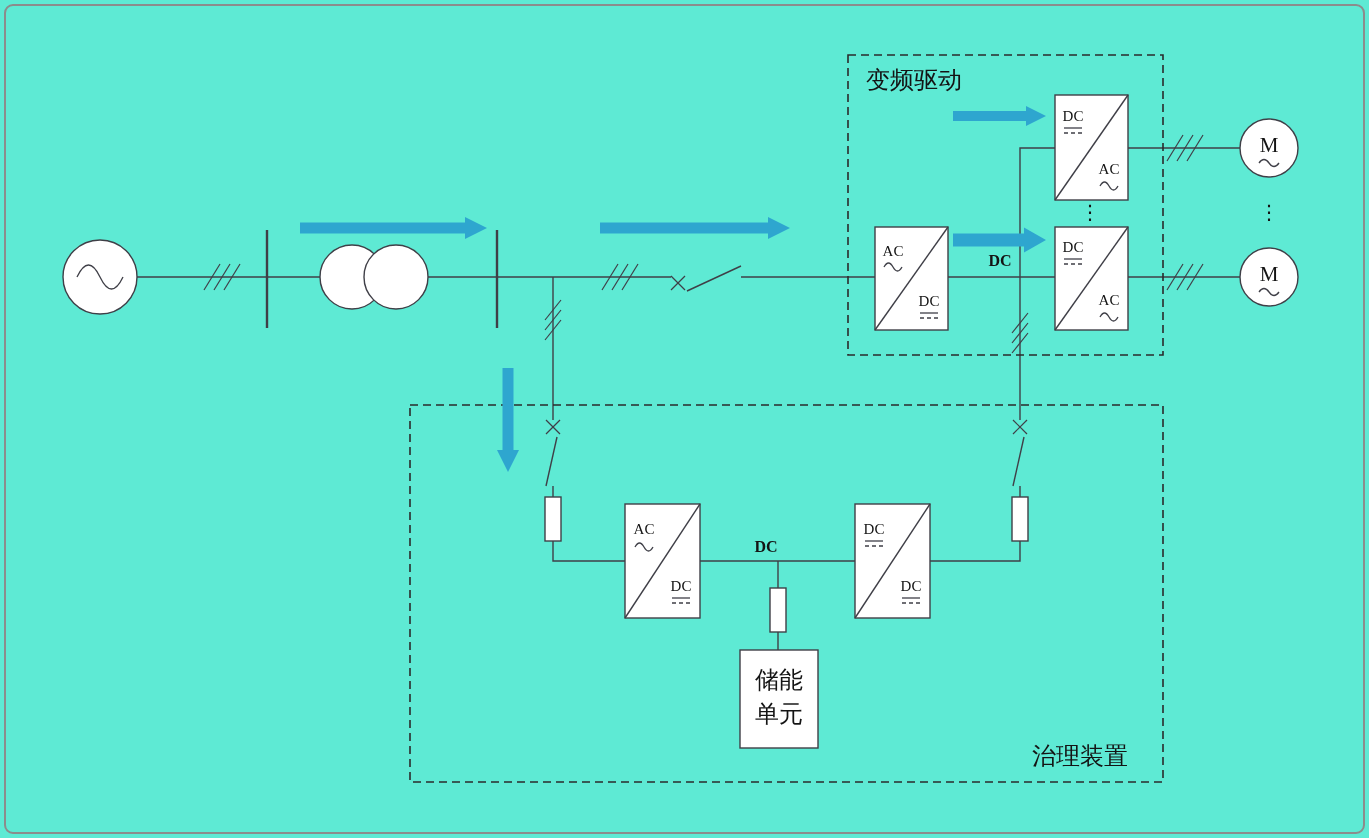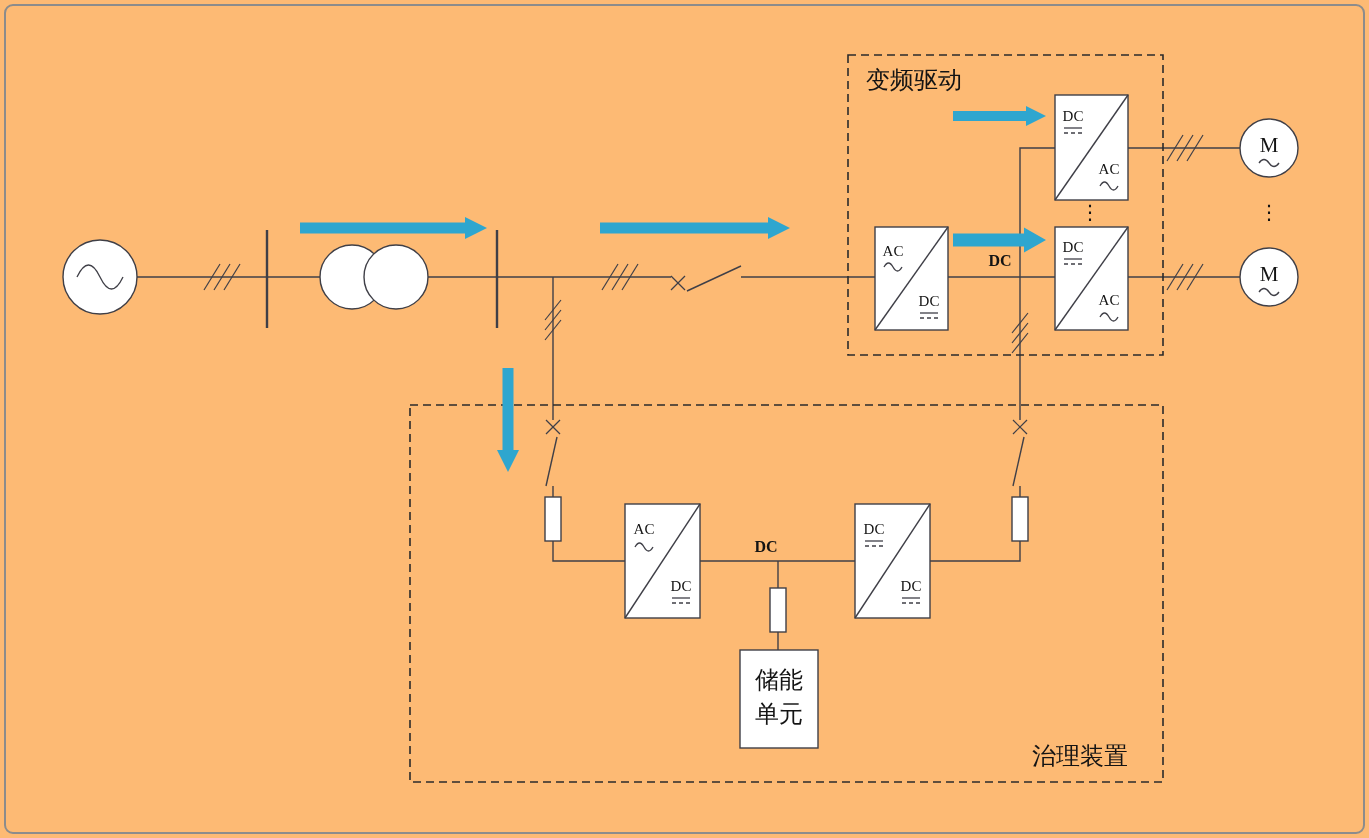--- a/index.html
+++ b/index.html
@@ -1,16 +1,16 @@
 <!DOCTYPE html>
 <html><head>
 <meta charset="utf-8">
 <style>
   html,body{margin:0;padding:0;background:#fff;}
-  .stage{position:relative;width:1369px;height:838px;background:#fdba74;overflow:hidden;
+  .stage{position:relative;width:1369px;height:838px;background:#5eead4;overflow:hidden;
          font-family:"Liberation Serif","DejaVu Serif",serif;}
   svg{position:absolute;left:0;top:0;}
   .wire{stroke:#3f3f47;stroke-width:1.4;fill:none;}
   .bus{stroke:#3f3f47;stroke-width:2.4;}
   .sym{stroke:#3f3f47;stroke-width:1.3;fill:none;}
   .dashline{stroke-dasharray:4 3;}
   .block{fill:#ffffff;stroke:#3f3f47;stroke-width:1.4;}
   .dashbox{fill:none;stroke:#2b2b2b;stroke-width:1.6;stroke-dasharray:8 5;}
   .slash{stroke:#3f3f47;stroke-width:1.2;}
   .frame{fill:none;stroke:#8c8c8c;stroke-width:2;}

